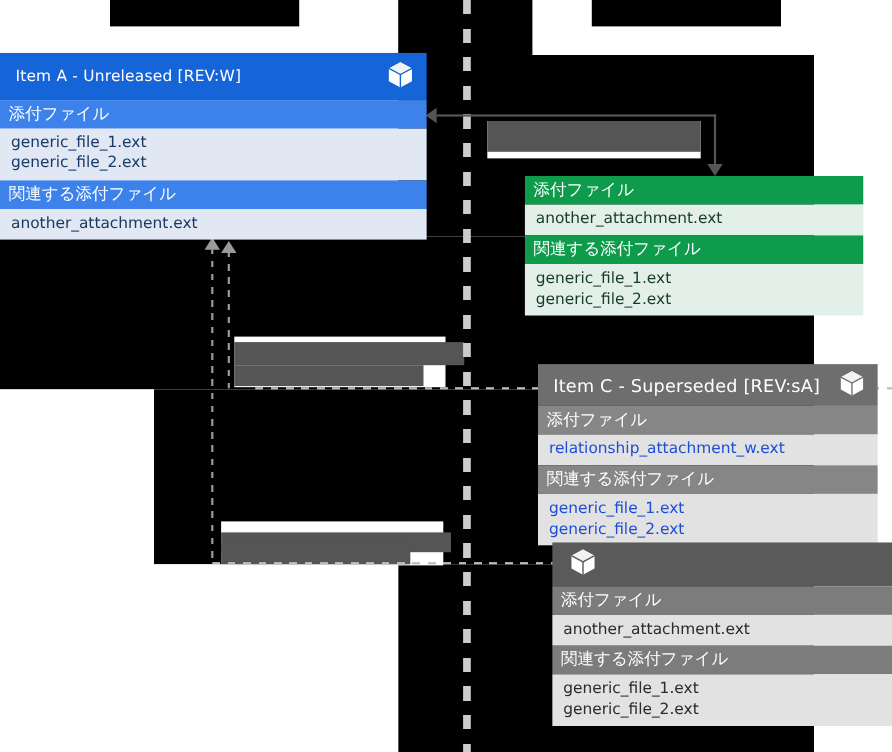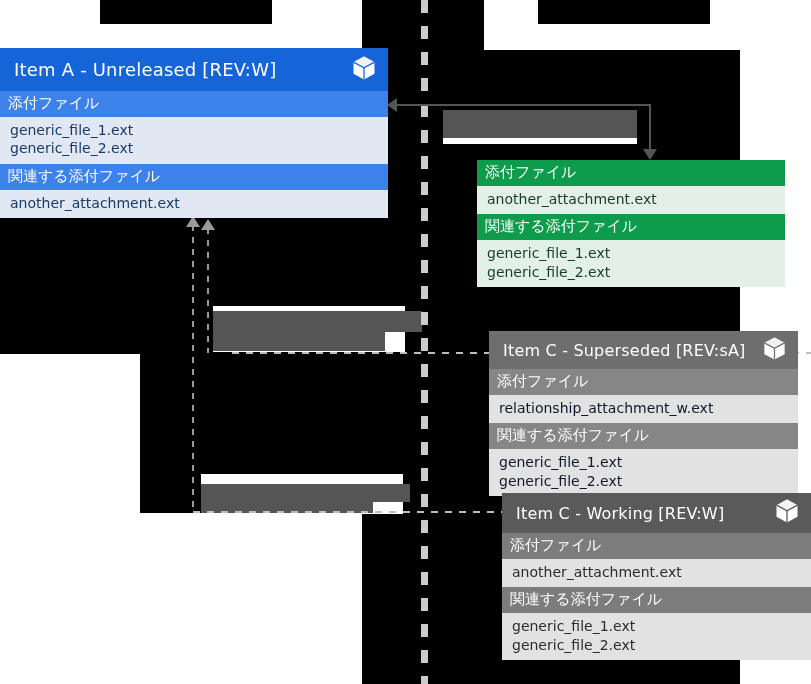--- a/index.html
+++ b/index.html
@@ -44,21 +44,21 @@
     position:absolute;width:0;height:0;
     border-left:7px solid transparent;border-right:7px solid transparent;
     border-top:11px solid #555555;
   }
 
   
   .card{position:absolute;overflow:hidden;}
   .card-head{
     display:flex;align-items:center;justify-content:space-between;
     padding:0 10px 0 14px;color:#ffffff;
-    font-size:18px;letter-spacing:.2px;
+    font-size:14px;letter-spacing:.2px;
   }
   .card-head .title{white-space:nowrap;}
   .cube{flex:0 0 auto;}
   .sec-head{
     color:#ffffff;font-size:15px;padding:3px 10px 4px 8px;
     white-space:nowrap;
   }
   .sec-body{
     font-size:14px;padding:4px 10px 6px 10px;line-height:1.32;
   }
@@ -73,21 +73,21 @@
   
   .card-g{left:477px;top:160px;width:308px;}
   .card-g .card-head{background:#0B6B39;height:40px;font-size:16px;}
   .card-g .sec-head{background:#0E9B4C;}
   .card-g .sec-body{background:#E3F0E9;color:#173B28;}
 
   
   .card-s{left:489px;top:331px;width:309px;}
   .card-s .card-head{background:#6E6E6E;height:38px;font-size:16px;}
   .card-s .sec-head{background:#868686;}
-  .card-s .sec-body{background:#E2E2E2;color:#0f172a;}
+  .card-s .sec-body{background:#E2E2E2;color:#1d4ed8;}
 
   
   .card-w{left:502px;top:493px;width:309px;}
   .card-w .card-head{background:#5A5A5A;height:40px;font-size:16px;}
   .card-w .sec-head{background:#7C7C7C;}
   .card-w .sec-body{background:#E2E2E2;color:#2b2b2b;}
 </style>
 </head>
 <body>
 
@@ -185,21 +185,20 @@
     </div>
     <div class="sec-head">関連する添付ファイル</div>
     <div class="sec-body">
       <div>generic_file_1.ext</div>
       <div>generic_file_2.ext</div>
     </div>
   </div>
 
   <div class="card card-w">
     <div class="card-head">
-      <span class="title">Item C - Working [REV:W]</span>
       <span class="cube">
         <svg width="28" height="28" viewBox="0 0 24 24" aria-hidden="true">
           <path d="M12 2.2 21 7v10l-9 4.8L3 17V7z" fill="#ffffff"></path>
           <path d="M12 2.2 21 7l-9 4.8L3 7z" fill="#f2f2f2"></path>
           <path d="M12 11.8V21.8" stroke="#5A5A5A" stroke-width="1.1" fill="none"></path>
           <path d="M3 7l9 4.8L21 7" stroke="#5A5A5A" stroke-width="1.1" fill="none"></path>
         </svg>
       </span>
     </div>
     <div class="sec-head">添付ファイル</div>

